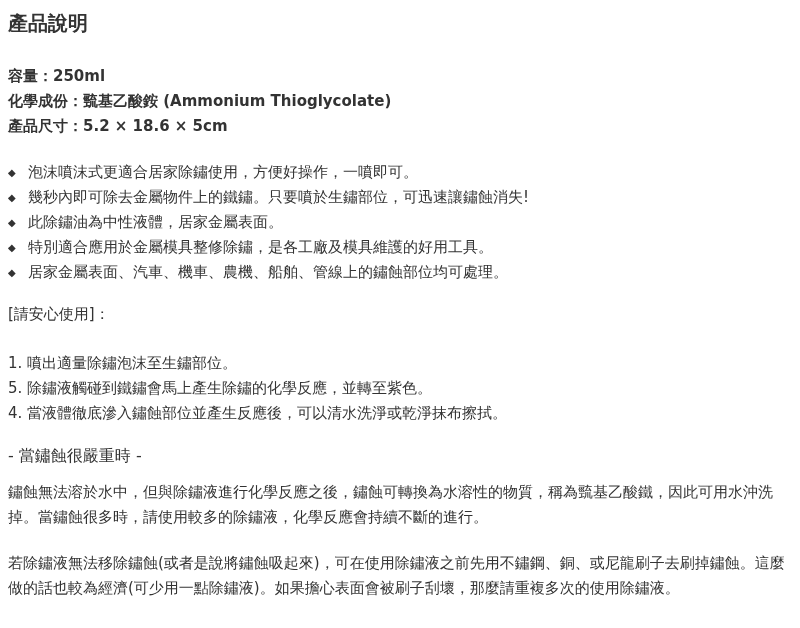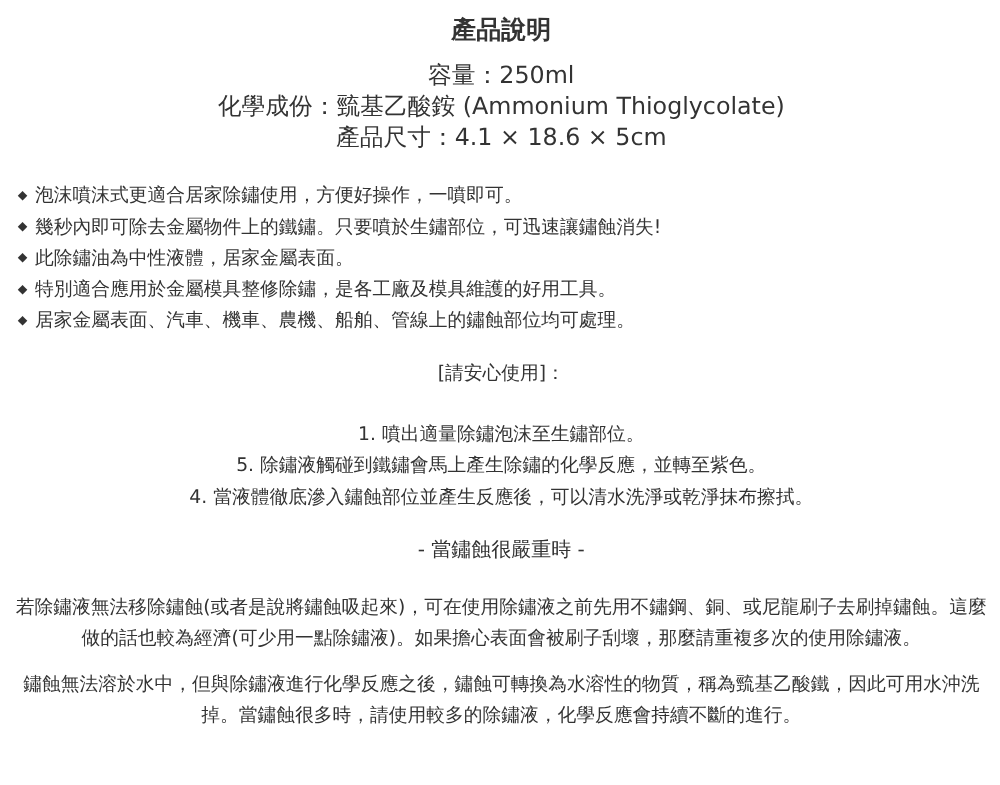--- a/index.html
+++ b/index.html
@@ -5,33 +5,33 @@
   html, body { margin: 0; padding: 0; background: #ffffff; }
   .page {
     width: 800px;
     height: 628px;
     box-sizing: border-box;
     padding: 8px 6px 16px 6px;
     overflow: hidden;
     background: #ffffff;
     color: #333333;
     font-family: "DejaVu Sans", "Liberation Sans", sans-serif;
-    text-align: center;
   }
   .page-title {
     font-size: 20px;
     line-height: 26px;
     font-weight: 700;
     margin: 2px 0 0 2px;
   }
   .specs {
-    margin-top: 12px;
+    margin-top: 28px;
     margin-left: 2px;
-    font-size: 19px;
+    font-size: 15px;
     line-height: 25px;
+    font-weight: bold;
   }
   .features {
     margin-top: 21px;
     margin-left: 2px;
     font-size: 15px;
     line-height: 25px;
   }
   .feature-row { display: flex; }
   .feature-marker {
     flex: 0 0 auto;
@@ -67,21 +67,21 @@
 </head>
 <body>
 
 <div class="page">
 
   <h1 class="page-title">產品說明</h1>
 
   <div class="specs">
     <div>容量：250ml</div>
     <div>化學成份：巰基乙酸銨 (Ammonium Thioglycolate)</div>
-    <div>產品尺寸：4.1 × 18.6 × 5cm</div>
+    <div>產品尺寸：5.2 × 18.6 × 5cm</div>
   </div>
 
   <div class="features">
     <div class="feature-row">
       <span class="feature-marker">◆</span>
       <span>泡沫噴沫式更適合居家除鏽使用，方便好操作，一噴即可。</span>
     </div>
     <div class="feature-row">
       <span class="feature-marker">◆</span>
       <span>幾秒內即可除去金屬物件上的鐵鏽。只要噴於生鏽部位，可迅速讓鏽蝕消失!</span>
@@ -103,16 +103,16 @@
   <div class="usage-heading">[請安心使用]：</div>
 
   <div class="steps">
     <div>1. 噴出適量除鏽泡沫至生鏽部位。</div>
     <div>5. 除鏽液觸碰到鐵鏽會馬上產生除鏽的化學反應，並轉至紫色。</div>
     <div>4. 當液體徹底滲入鏽蝕部位並產生反應後，可以清水洗淨或乾淨抹布擦拭。</div>
   </div>
 
   <div class="severe-heading">- 當鏽蝕很嚴重時 -</div>
 
+  <p class="para second">鏽蝕無法溶於水中，但與除鏽液進行化學反應之後，鏽蝕可轉換為水溶性的物質，稱為巰基乙酸鐵，因此可用水沖洗掉。當鏽蝕很多時，請使用較多的除鏽液，化學反應會持續不斷的進行。</p>
   <p class="para">若除鏽液無法移除鏽蝕(或者是說將鏽蝕吸起來)，可在使用除鏽液之前先用不鏽鋼、銅、或尼龍刷子去刷掉鏽蝕。這麼做的話也較為經濟(可少用一點除鏽液)。如果擔心表面會被刷子刮壞，那麼請重複多次的使用除鏽液。</p>
-  <p class="para second">鏽蝕無法溶於水中，但與除鏽液進行化學反應之後，鏽蝕可轉換為水溶性的物質，稱為巰基乙酸鐵，因此可用水沖洗掉。當鏽蝕很多時，請使用較多的除鏽液，化學反應會持續不斷的進行。</p>
 
 </div>
 
 </body></html>

